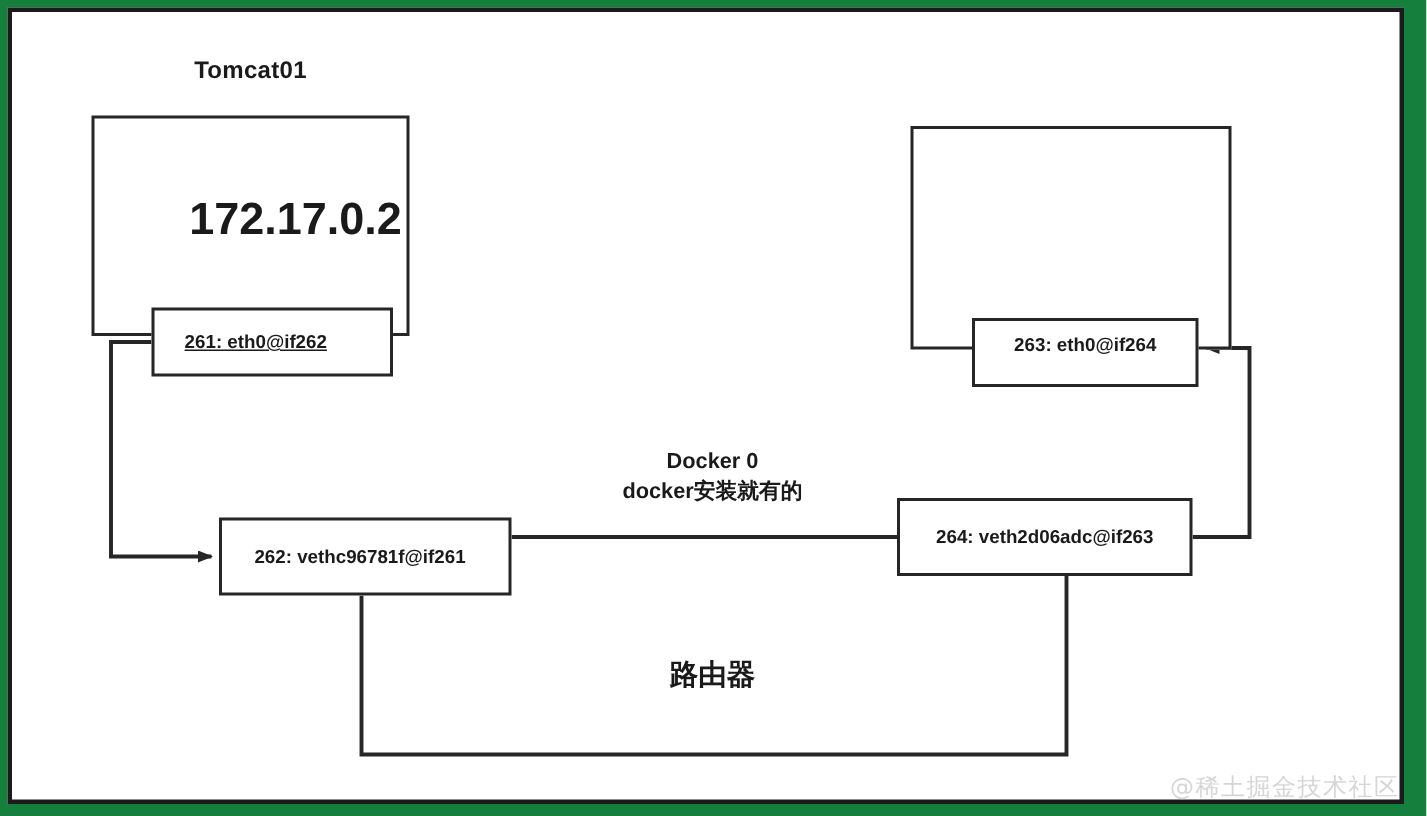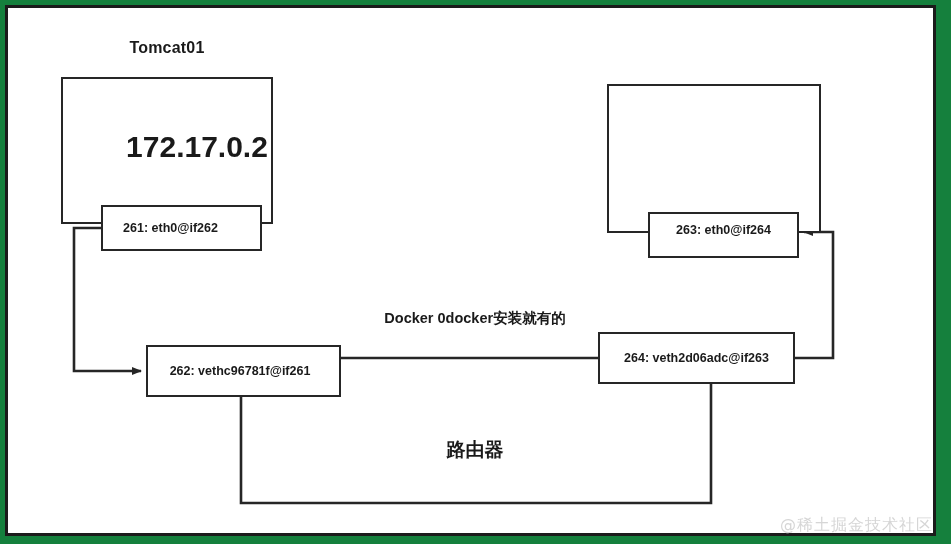--- a/index.html
+++ b/index.html
@@ -70,33 +70,33 @@
     margin-left: 30px;
   }
   #tomcat02-ip {
     left: 607px; top: 137px; width: 214px; height: 34px;
     font-size: 22px;
   }
 
   
   #eth0-left-box  { left: 101px; top: 205px; width: 161px; height: 46px; z-index: 4; }
   #eth0-right-box { left: 648px; top: 212px; width: 151px; height: 46px; z-index: 4; }
-  #eth0-left-label  { left: 101px; top: 205px; width: 139px; height: 46px; font-size: 12.5px; z-index: 5; }
+  #eth0-left-label  { left: 101px; top: 205px; width: 139px; height: 46px; font-size: 12.5px; z-index: 5; text-decoration: underline; }
   #eth0-right-label { left: 648px; top: 212px; width: 151px; height: 36px; font-size: 12.5px; z-index: 5; }
 
   
   #veth-left-box  { left: 146px; top: 345px; width: 195px; height: 52px; z-index: 4; }
   #veth-right-box { left: 598px; top: 332px; width: 197px; height: 52px; z-index: 4; }
   #veth-left-label  { left: 146px; top: 345px; width: 188px; height: 52px; font-size: 12.5px; z-index: 5; }
   #veth-right-label { left: 598px; top: 332px; width: 197px; height: 52px; font-size: 12.5px; z-index: 5; }
 
   
   #docker-caption {
     left: 355px; top: 296px; width: 240px; height: 46px;
-    flex-direction: row; justify-content: center; line-height: 1.35;
+    flex-direction: column; justify-content: center; line-height: 1.35;
   }
   #docker-caption .l1 { font-size: 14.5px; }
   #docker-caption .l2 { font-size: 14.5px; }
   #bridge-ip {
     left: 355px; top: 396px; width: 240px; height: 26px; font-size: 18px;
   }
   #router-label {
     left: 355px; top: 437px; width: 240px; height: 26px; font-size: 19px; font-family: Liberation Serif, serif;
   }
 

